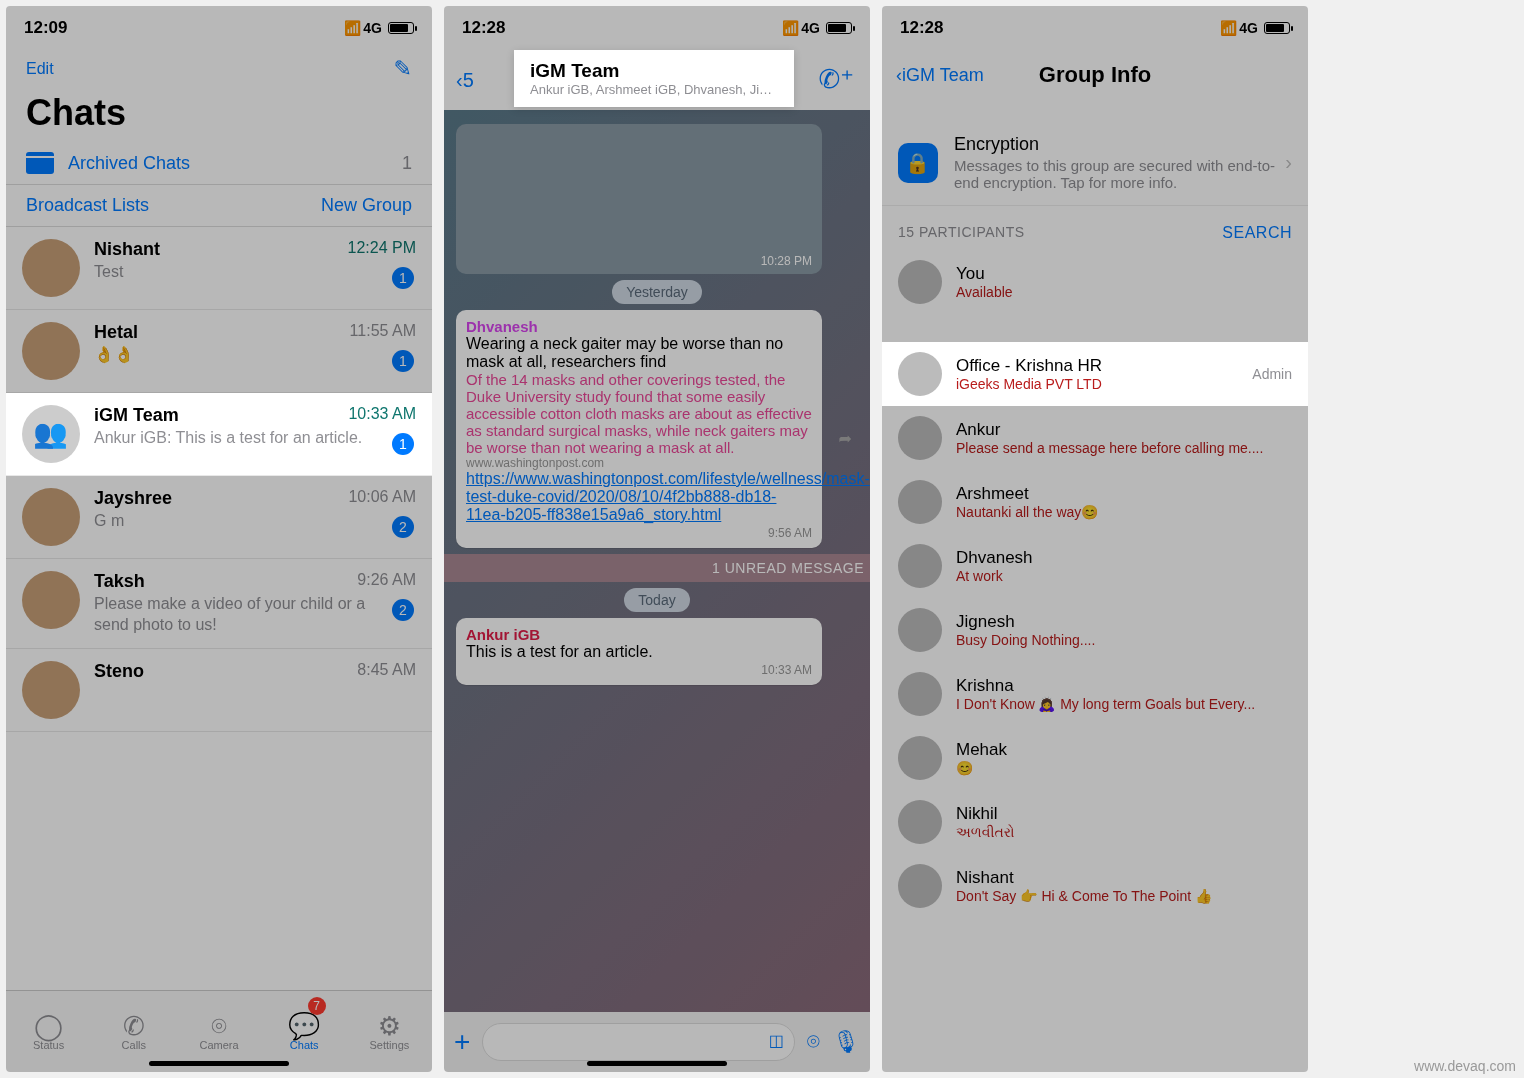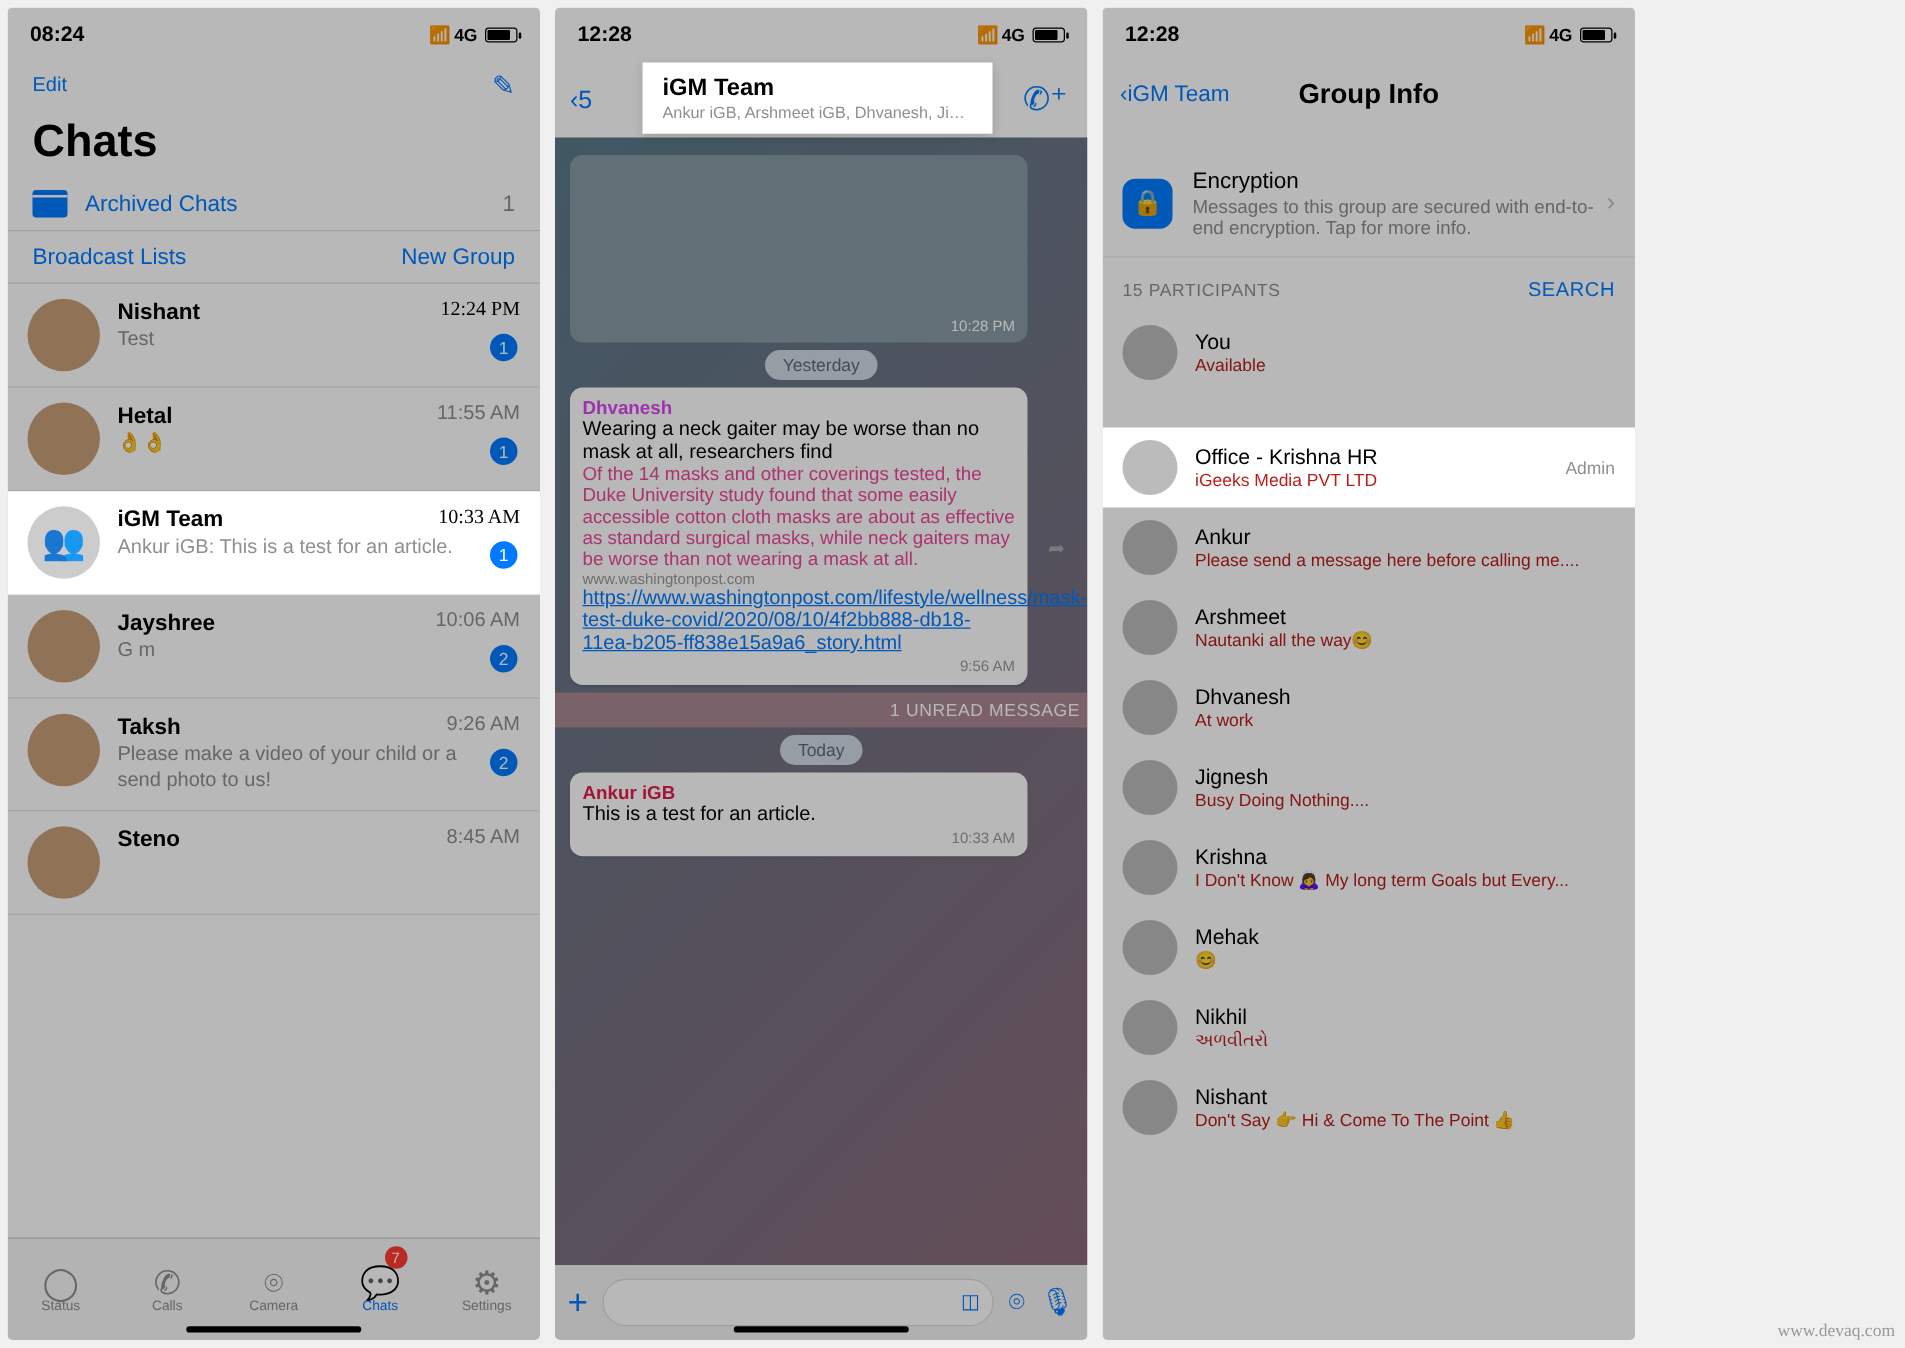--- a/index.html
+++ b/index.html
@@ -18,21 +18,21 @@
 .arch-ic{width:28px;height:22px;background:#007aff;border-radius:3px;margin-right:14px;position:relative;}
 .arch-ic::after{content:"";position:absolute;top:4px;left:0;right:0;height:2px;background:#fff;}
 .row2 { display:flex; justify-content:space-between; padding:10px 20px; font-size:18px; color:#007aff; border-bottom:.5px solid #ddd; }
 .chat { display:flex; padding:12px 16px; border-bottom:.5px solid #e8e8e8; position:relative; }
 .chat.hl { background:#fff; position:relative; z-index:60; }
 .av { width:58px; height:58px; border-radius:50%; background:#bbb; flex-shrink:0; margin-right:14px; }
 .chat-body { flex:1; min-width:0; }
 .chat-top { display:flex; justify-content:space-between; }
 .chat-name { font-size:18px; font-weight:600; }
 .chat-time { font-size:16px; color:#8e8e93; }
-.chat-time.blue{color:#000000;font-family:Liberation Serif, serif;}
+.chat-time.blue{color:#0f766e;}
 .chat-msg { font-size:16px; color:#8e8e93; margin-top:2px; padding-right:30px; line-height:1.3; }
 .badge { position:absolute; right:18px; top:40px; min-width:22px; height:22px; border-radius:11px; background:#007aff; color:#fff; font-size:14px; display:flex; align-items:center; justify-content:center; padding:0 6px; }
 .tabbar { position:absolute; bottom:0; left:0; right:0; height:82px; display:flex; border-top:.5px solid #ccc; background:#f8f8f8; }
 .tab { flex:1; display:flex; flex-direction:column; align-items:center; justify-content:center; font-size:11px; color:#8e8e93; position:relative; }
 .tab.active{color:#007aff;}
 .tab-ic{font-size:26px;line-height:1;}
 .tab-badge{position:absolute;top:6px;left:54%;background:#ff3b30;color:#fff;border-radius:10px;min-width:18px;height:18px;font-size:12px;display:flex;align-items:center;justify-content:center;padding:0 4px;}
 .home-ind{position:absolute;bottom:6px;left:50%;transform:translateX(-50%);width:140px;height:5px;background:#000;border-radius:3px;z-index:70;}
 
 
@@ -66,28 +66,28 @@
 .cell-sub{font-size:15px;color:#8e8e93;margin-top:2px;}
 .section-hdr{display:flex;justify-content:space-between;padding:18px 16px 8px;font-size:14px;color:#8e8e93;letter-spacing:.5px;}
 .section-hdr .srch{color:#007aff;font-size:16px;}
 .part{display:flex;align-items:center;padding:10px 16px;}
 .part.hl{background:#fff;position:relative;z-index:60;margin-top:28px;}
 .part-av{width:44px;height:44px;border-radius:50%;background:#bbb;margin-right:14px;flex-shrink:0;}
 .part-name{font-size:17px;}
 .part-sub{font-size:14px;color:#b91c1c;}
 .admin{font-size:14px;color:#8e8e93;margin-left:auto;}
 .chev{color:#c0c0c0;font-size:20px;margin-left:8px;}
-.water{position:absolute;bottom:4px;right:8px;font-size:14px;color:#999;font-family:Liberation Serif, serif;}
+.water{position:absolute;bottom:4px;right:8px;font-size:14px;color:#999;}
 </style>
 </head>
 <body>
 
 <div class="phone dim">
   <div class="statusbar">
-    <span>08:24</span>
+    <span>12:09</span>
     <span class="status-icons">📶 <span>4G</span> <span class="batt">
           <i></i>
         </span></span>
   </div>
   <div class="header-row">
     <span class="blue">Edit</span>
     <span class="blue" style="font-size:22px;">✎</span>
   </div>
   <div class="title-big">Chats</div>
   <div class="arch-row">

